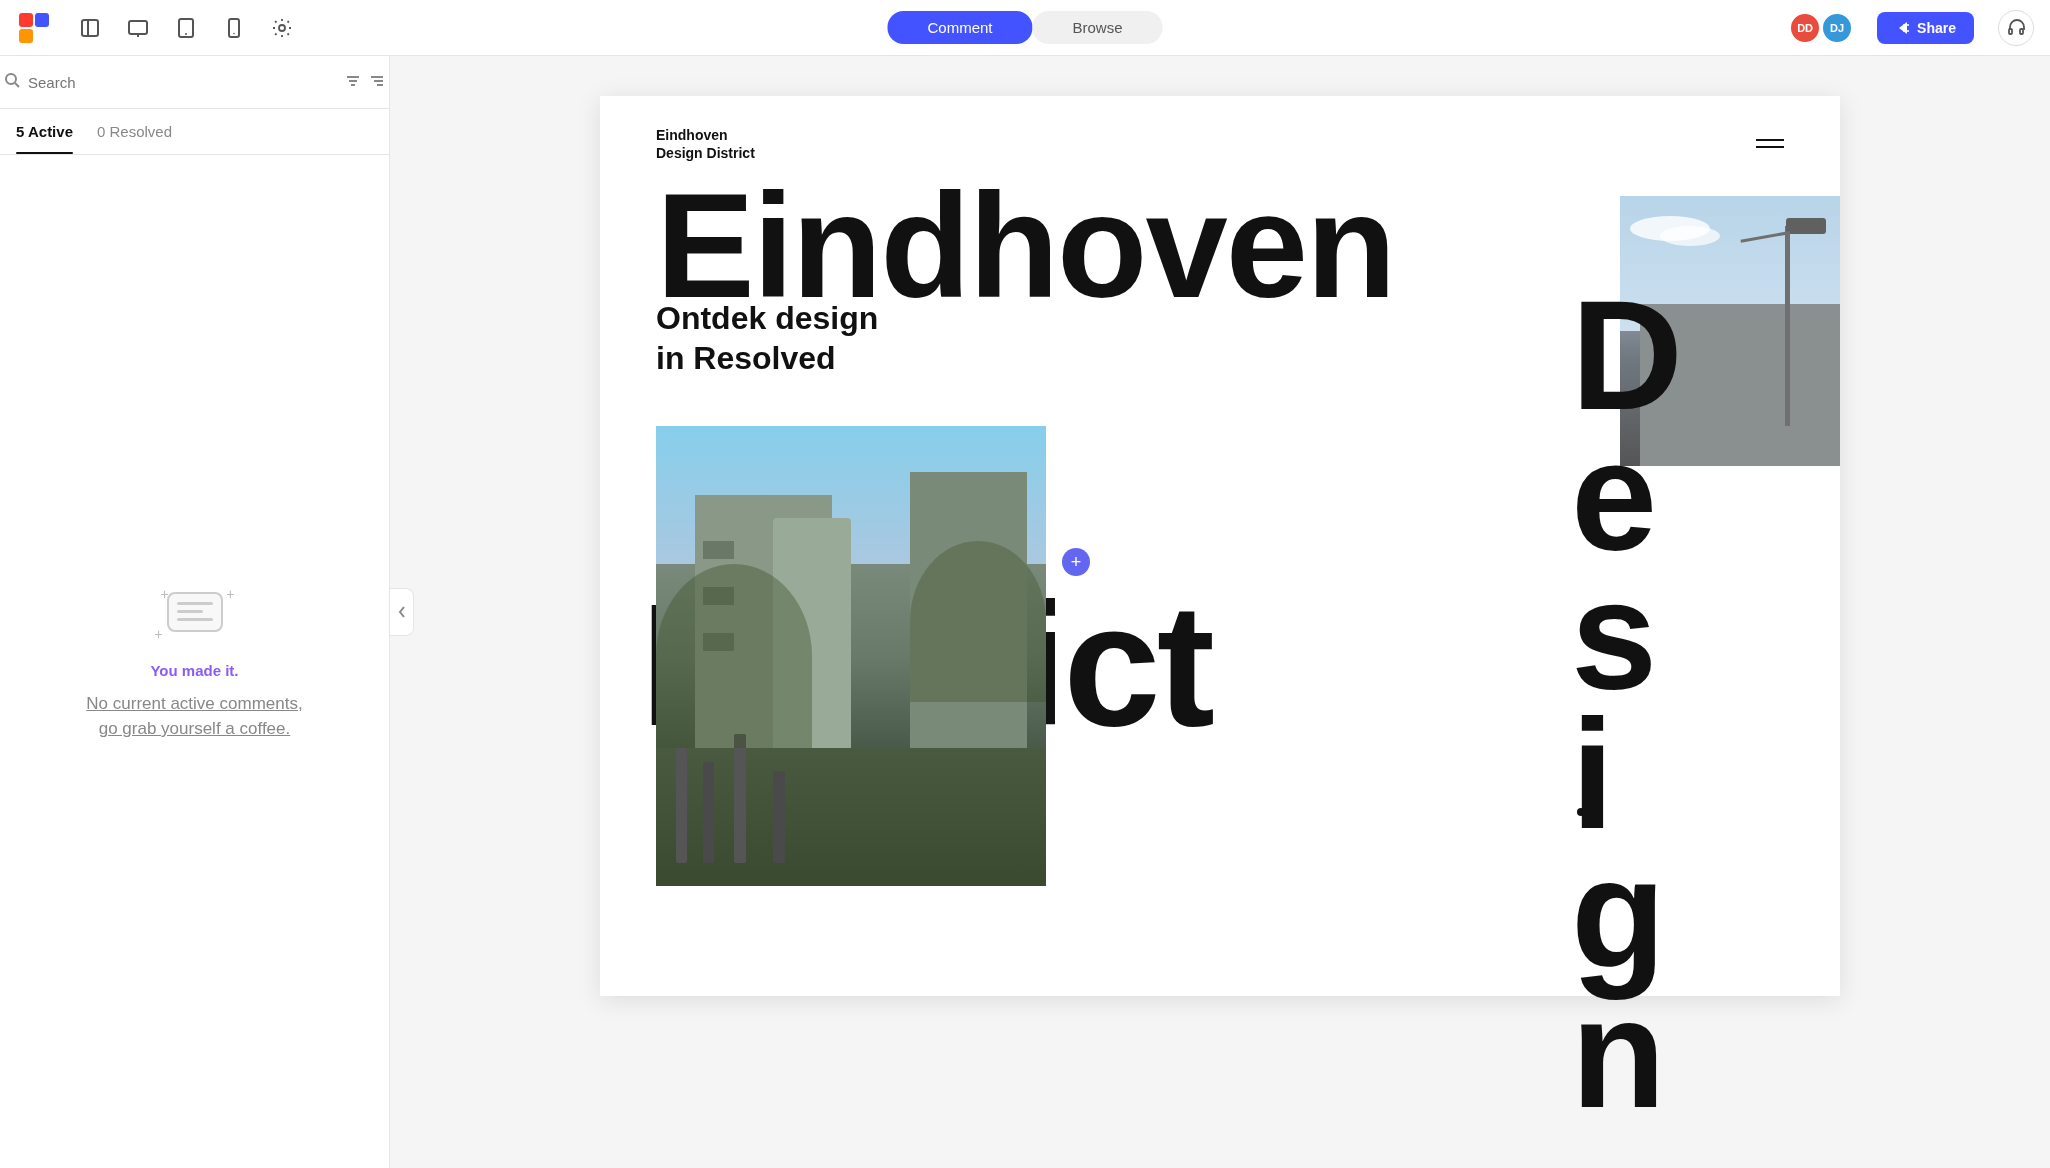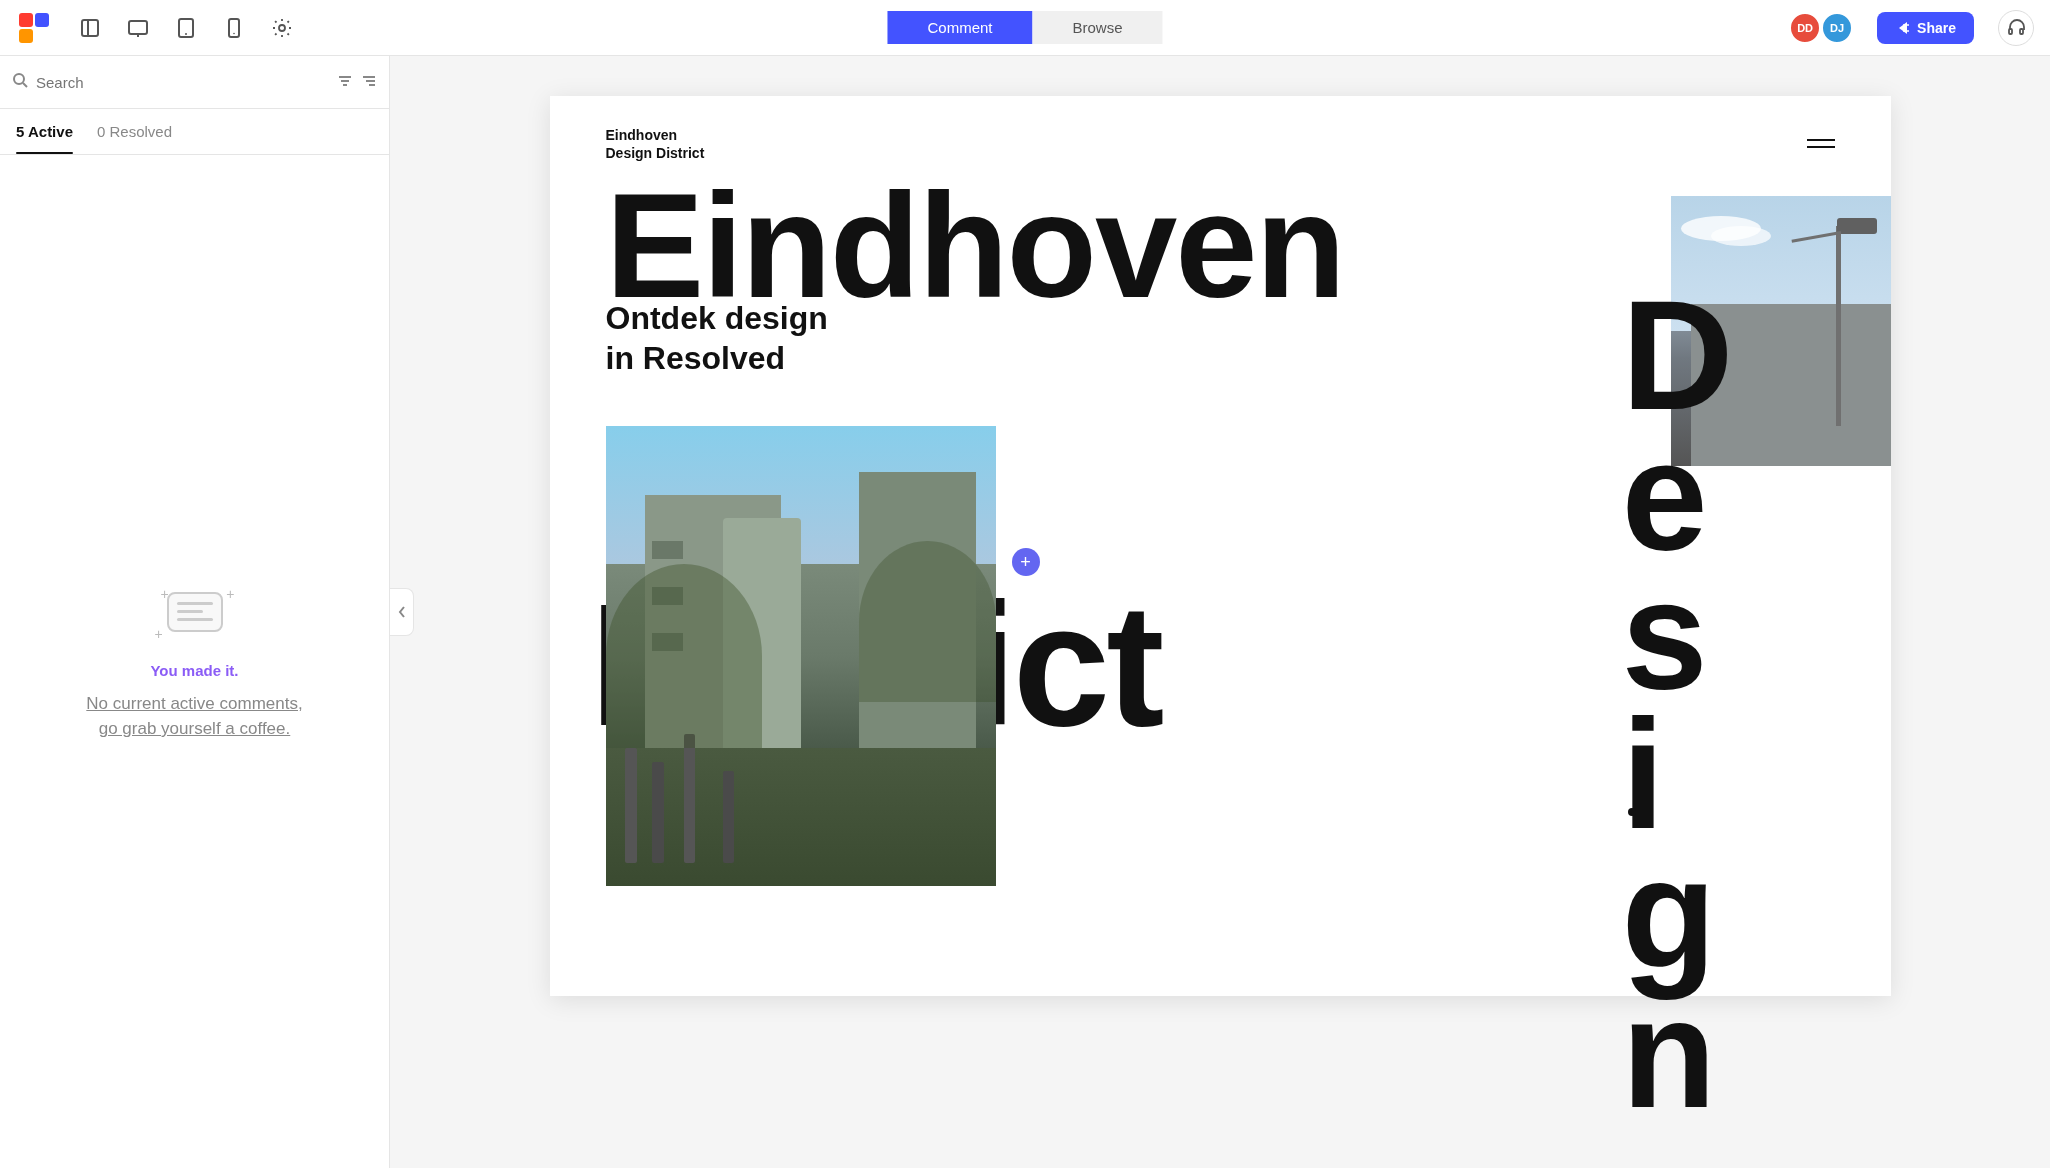--- a/index.html
+++ b/index.html
@@ -42,21 +42,21 @@
       transform: translateX(-50%);
       display: flex;
       gap: 0;
     }
     .tab-btn {
       padding: 8px 40px;
       border: none;
       cursor: pointer;
       font-size: 15px;
       font-weight: 500;
-      border-radius: 0;
+      border-radius: 16px;
     }
     .tab-btn-active {
       background: #4353ff;
       color: #fff;
     }
     .tab-btn-inactive {
       background: #f0f0f0;
       color: #555;
     }
     .toolbar-right {
@@ -119,21 +119,21 @@
     .sidebar {
       width: 390px;
       border-right: 1px solid #e5e5e5;
       display: flex;
       flex-direction: column;
       flex-shrink: 0;
     }
     .search-bar {
       display: flex;
       align-items: center;
-      padding: 16px 12px;
+      padding: 16px 4px;
       gap: 8px;
       border-bottom: 1px solid #e5e5e5;
     }
     .search-input {
       flex: 1;
       border: none;
       outline: none;
       font-size: 15px;
       color: #333;
       background: transparent;
@@ -244,21 +244,21 @@
       background: #f5f5f5;
       position: relative;
       overflow: hidden;
       display: flex;
       align-items: flex-start;
       justify-content: center;
       padding: 40px;
     }
     .design-canvas {
       background: #fff;
-      width: 1341px;
+      width: 1240px;
       min-height: 900px;
       position: relative;
       box-shadow: 0 4px 24px rgba(0,0,0,0.1);
     }
 
     
     .eindhoven-logo {
       position: absolute;
       top: 30px;
       left: 56px;

